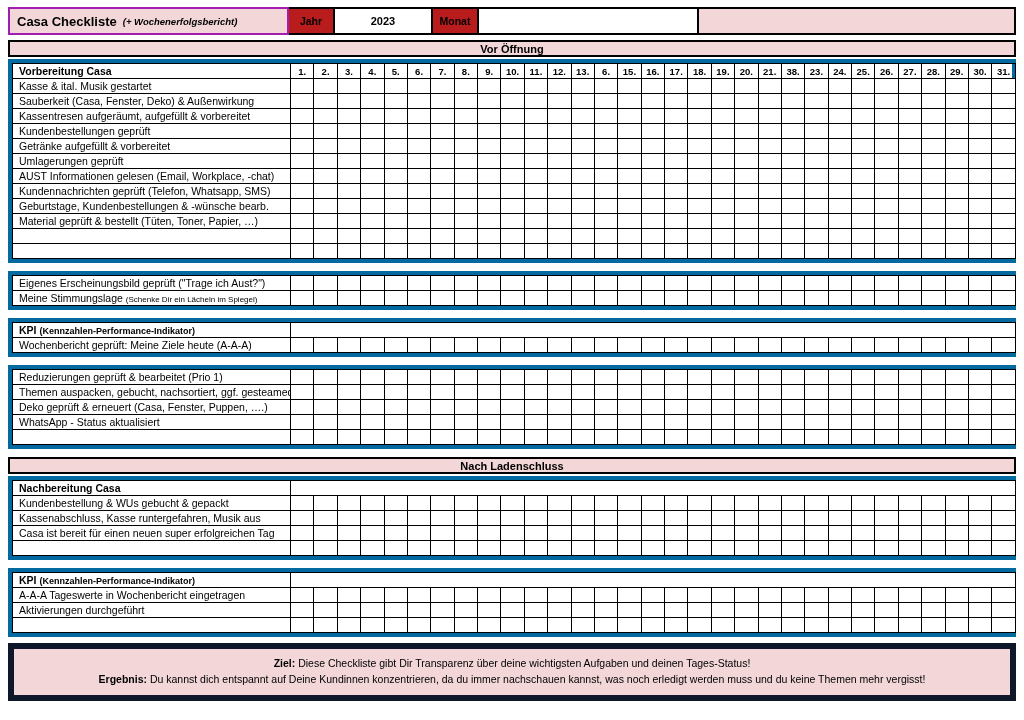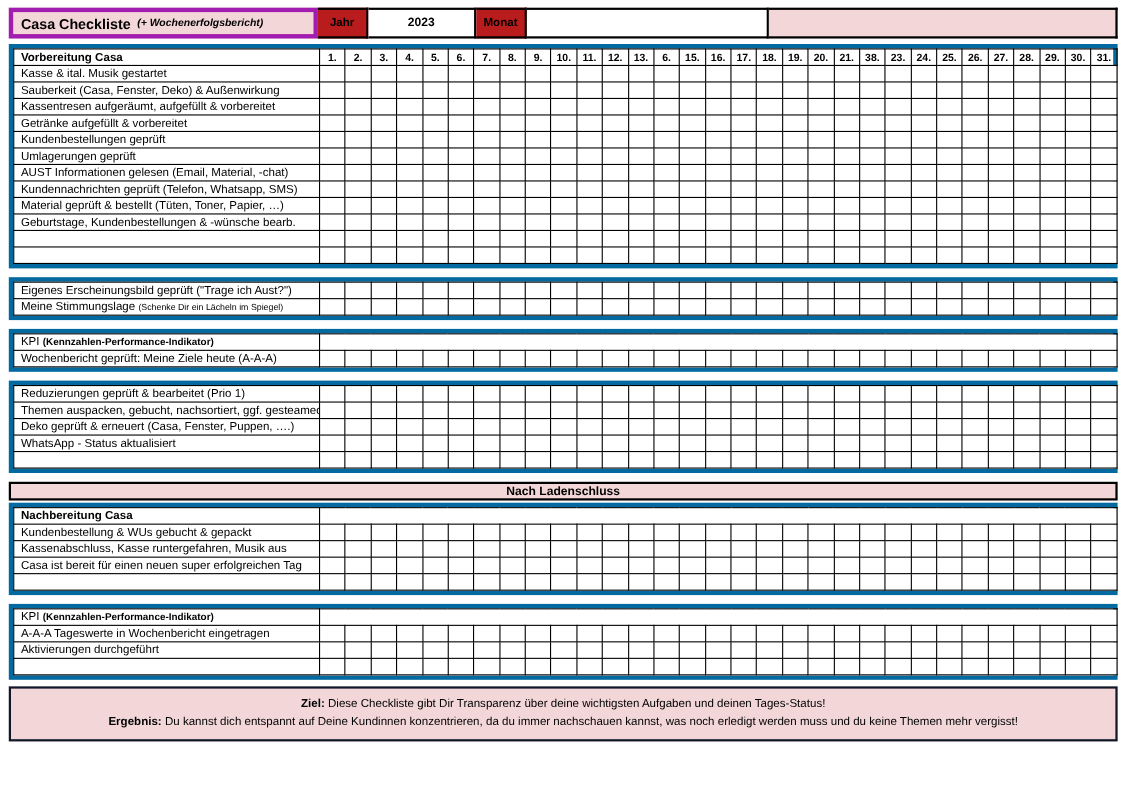--- a/index.html
+++ b/index.html
@@ -24,21 +24,21 @@
   }
 
   
   .header {
     display: flex;
     align-items: stretch;
     height: 28px;
     margin-bottom: 5px;
   }
   .hdr-title {
-    border: 4px solid #a21caf;
+    border: 2px solid #a21caf;
     box-sizing: border-box;
     background: #f2d6d8;
     flex: 0 0 281px;
     display: flex;
     align-items: center;
     padding-left: 7px;
     gap: 6px;
   }
   .hdr-title .t-main {
     font-weight: bold;
@@ -122,21 +122,21 @@
     text-align: left;
     padding-left: 6px;
     width: 278px;
     overflow: hidden;
     white-space: nowrap;
   }
   table.grid .lbl.hd {
     font-weight: bold;
   }
   table.grid .lbl .strong {
-    font-weight: normal;
+    font-weight: bold;
     font-size: 10.5px;
   }
   table.grid .lbl .tiny {
     font-size: 8px;
   }
   table.grid .daycell {
     text-align: center;
     font-weight: bold;
     font-size: 9.5px;
   }
@@ -153,21 +153,21 @@
   .outer table.grid {
     width: 1004px;
     margin: 0;
   }
   .outer table.grid td {
     border-color: #000;
   }
 
   
   .footer {
-    border: 2px solid #0f172a;
+    border: 6px solid #0f172a;
     box-sizing: border-box;
     width: 1008px;
     background: #f2d6d8;
     padding: 6px 10px 7px 10px;
     text-align: center;
     line-height: 1.55;
     font-size: 10.5px;
   }
   .footer b { font-weight: bold; }
 </style>
@@ -181,20 +181,21 @@
       <span class="t-main">Casa Checkliste</span>
       <span class="t-sub">(+ Wochenerfolgsbericht)</span>
     </div>
     <div class="hdr-lbl">Jahr</div>
     <div class="hdr-val">2023</div>
     <div class="hdr-lbl">Monat</div>
     <div class="hdr-val wide"></div>
     <div class="hdr-tail"></div>
   </div>
 
+  <div class="band">Vor Öffnung</div>
 
   <div class="outer">
     <table class="grid">
       <tbody>
           <tr>
         <td class="lbl hd">Vorbereitung Casa</td>
         <td class="daycell">1.</td>
         <td class="daycell">2.</td>
         <td class="daycell">3.</td>
         <td class="daycell">4.</td>
@@ -324,20 +325,54 @@
             <td class="cell"></td>
             <td class="cell"></td>
             <td class="cell"></td>
             <td class="cell"></td>
             <td class="cell"></td>
             <td class="cell"></td>
             <td class="cell"></td>
             <td class="cell"></td>
           </tr>
           <tr>
+            <td class="lbl">Kundenbestellungen geprüft</td>
+            <td class="cell"></td>
+            <td class="cell"></td>
+            <td class="cell"></td>
+            <td class="cell"></td>
+            <td class="cell"></td>
+            <td class="cell"></td>
+            <td class="cell"></td>
+            <td class="cell"></td>
+            <td class="cell"></td>
+            <td class="cell"></td>
+            <td class="cell"></td>
+            <td class="cell"></td>
+            <td class="cell"></td>
+            <td class="cell"></td>
+            <td class="cell"></td>
+            <td class="cell"></td>
+            <td class="cell"></td>
+            <td class="cell"></td>
+            <td class="cell"></td>
+            <td class="cell"></td>
+            <td class="cell"></td>
+            <td class="cell"></td>
+            <td class="cell"></td>
+            <td class="cell"></td>
+            <td class="cell"></td>
+            <td class="cell"></td>
+            <td class="cell"></td>
+            <td class="cell"></td>
+            <td class="cell"></td>
+            <td class="cell"></td>
+            <td class="cell"></td>
+          </tr>
+          <tr>
             <td class="lbl">Getränke aufgefüllt &amp; vorbereitet</td>
             <td class="cell"></td>
             <td class="cell"></td>
             <td class="cell"></td>
             <td class="cell"></td>
             <td class="cell"></td>
             <td class="cell"></td>
             <td class="cell"></td>
             <td class="cell"></td>
             <td class="cell"></td>
@@ -358,54 +393,20 @@
             <td class="cell"></td>
             <td class="cell"></td>
             <td class="cell"></td>
             <td class="cell"></td>
             <td class="cell"></td>
             <td class="cell"></td>
             <td class="cell"></td>
             <td class="cell"></td>
           </tr>
           <tr>
-            <td class="lbl">Kundenbestellungen geprüft</td>
-            <td class="cell"></td>
-            <td class="cell"></td>
-            <td class="cell"></td>
-            <td class="cell"></td>
-            <td class="cell"></td>
-            <td class="cell"></td>
-            <td class="cell"></td>
-            <td class="cell"></td>
-            <td class="cell"></td>
-            <td class="cell"></td>
-            <td class="cell"></td>
-            <td class="cell"></td>
-            <td class="cell"></td>
-            <td class="cell"></td>
-            <td class="cell"></td>
-            <td class="cell"></td>
-            <td class="cell"></td>
-            <td class="cell"></td>
-            <td class="cell"></td>
-            <td class="cell"></td>
-            <td class="cell"></td>
-            <td class="cell"></td>
-            <td class="cell"></td>
-            <td class="cell"></td>
-            <td class="cell"></td>
-            <td class="cell"></td>
-            <td class="cell"></td>
-            <td class="cell"></td>
-            <td class="cell"></td>
-            <td class="cell"></td>
-            <td class="cell"></td>
-          </tr>
-          <tr>
             <td class="lbl">Umlagerungen geprüft</td>
             <td class="cell"></td>
             <td class="cell"></td>
             <td class="cell"></td>
             <td class="cell"></td>
             <td class="cell"></td>
             <td class="cell"></td>
             <td class="cell"></td>
             <td class="cell"></td>
             <td class="cell"></td>
@@ -426,21 +427,21 @@
             <td class="cell"></td>
             <td class="cell"></td>
             <td class="cell"></td>
             <td class="cell"></td>
             <td class="cell"></td>
             <td class="cell"></td>
             <td class="cell"></td>
             <td class="cell"></td>
           </tr>
           <tr>
-            <td class="lbl">AUST Informationen gelesen (Email, Material, -chat)</td>
+            <td class="lbl">AUST Informationen gelesen (Email, Workplace, -chat)</td>
             <td class="cell"></td>
             <td class="cell"></td>
             <td class="cell"></td>
             <td class="cell"></td>
             <td class="cell"></td>
             <td class="cell"></td>
             <td class="cell"></td>
             <td class="cell"></td>
             <td class="cell"></td>
             <td class="cell"></td>
@@ -494,55 +495,55 @@
             <td class="cell"></td>
             <td class="cell"></td>
             <td class="cell"></td>
             <td class="cell"></td>
             <td class="cell"></td>
             <td class="cell"></td>
             <td class="cell"></td>
             <td class="cell"></td>
           </tr>
           <tr>
+            <td class="lbl">Geburtstage, Kundenbestellungen &amp; -wünsche bearb.</td>
+            <td class="cell"></td>
+            <td class="cell"></td>
+            <td class="cell"></td>
+            <td class="cell"></td>
+            <td class="cell"></td>
+            <td class="cell"></td>
+            <td class="cell"></td>
+            <td class="cell"></td>
+            <td class="cell"></td>
+            <td class="cell"></td>
+            <td class="cell"></td>
+            <td class="cell"></td>
+            <td class="cell"></td>
+            <td class="cell"></td>
+            <td class="cell"></td>
+            <td class="cell"></td>
+            <td class="cell"></td>
+            <td class="cell"></td>
+            <td class="cell"></td>
+            <td class="cell"></td>
+            <td class="cell"></td>
+            <td class="cell"></td>
+            <td class="cell"></td>
+            <td class="cell"></td>
+            <td class="cell"></td>
+            <td class="cell"></td>
+            <td class="cell"></td>
+            <td class="cell"></td>
+            <td class="cell"></td>
+            <td class="cell"></td>
+            <td class="cell"></td>
+          </tr>
+          <tr>
             <td class="lbl">Material geprüft &amp; bestellt (Tüten, Toner, Papier, …)</td>
-            <td class="cell"></td>
-            <td class="cell"></td>
-            <td class="cell"></td>
-            <td class="cell"></td>
-            <td class="cell"></td>
-            <td class="cell"></td>
-            <td class="cell"></td>
-            <td class="cell"></td>
-            <td class="cell"></td>
-            <td class="cell"></td>
-            <td class="cell"></td>
-            <td class="cell"></td>
-            <td class="cell"></td>
-            <td class="cell"></td>
-            <td class="cell"></td>
-            <td class="cell"></td>
-            <td class="cell"></td>
-            <td class="cell"></td>
-            <td class="cell"></td>
-            <td class="cell"></td>
-            <td class="cell"></td>
-            <td class="cell"></td>
-            <td class="cell"></td>
-            <td class="cell"></td>
-            <td class="cell"></td>
-            <td class="cell"></td>
-            <td class="cell"></td>
-            <td class="cell"></td>
-            <td class="cell"></td>
-            <td class="cell"></td>
-            <td class="cell"></td>
-          </tr>
-          <tr>
-            <td class="lbl">Geburtstage, Kundenbestellungen &amp; -wünsche bearb.</td>
             <td class="cell"></td>
             <td class="cell"></td>
             <td class="cell"></td>
             <td class="cell"></td>
             <td class="cell"></td>
             <td class="cell"></td>
             <td class="cell"></td>
             <td class="cell"></td>
             <td class="cell"></td>
             <td class="cell"></td>

